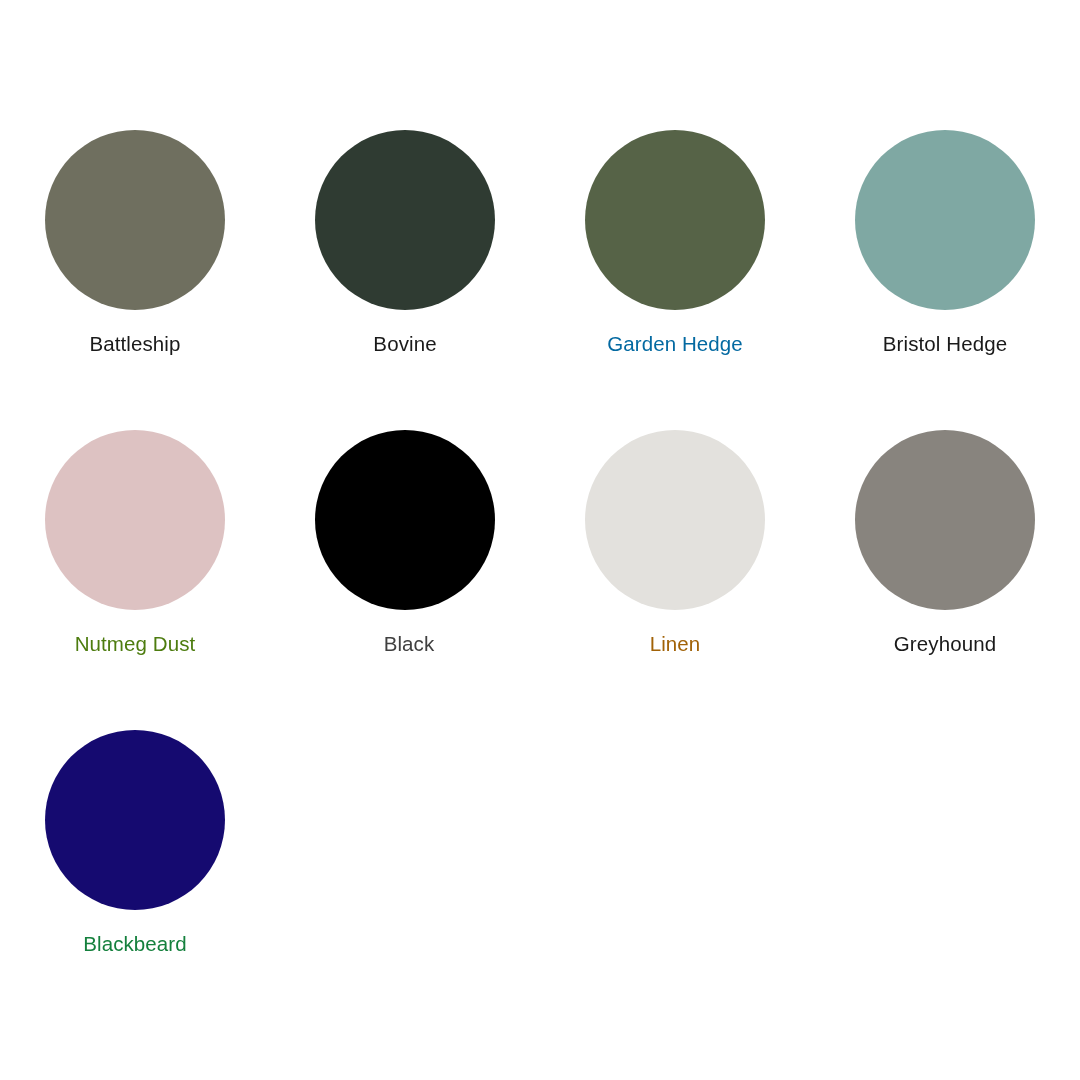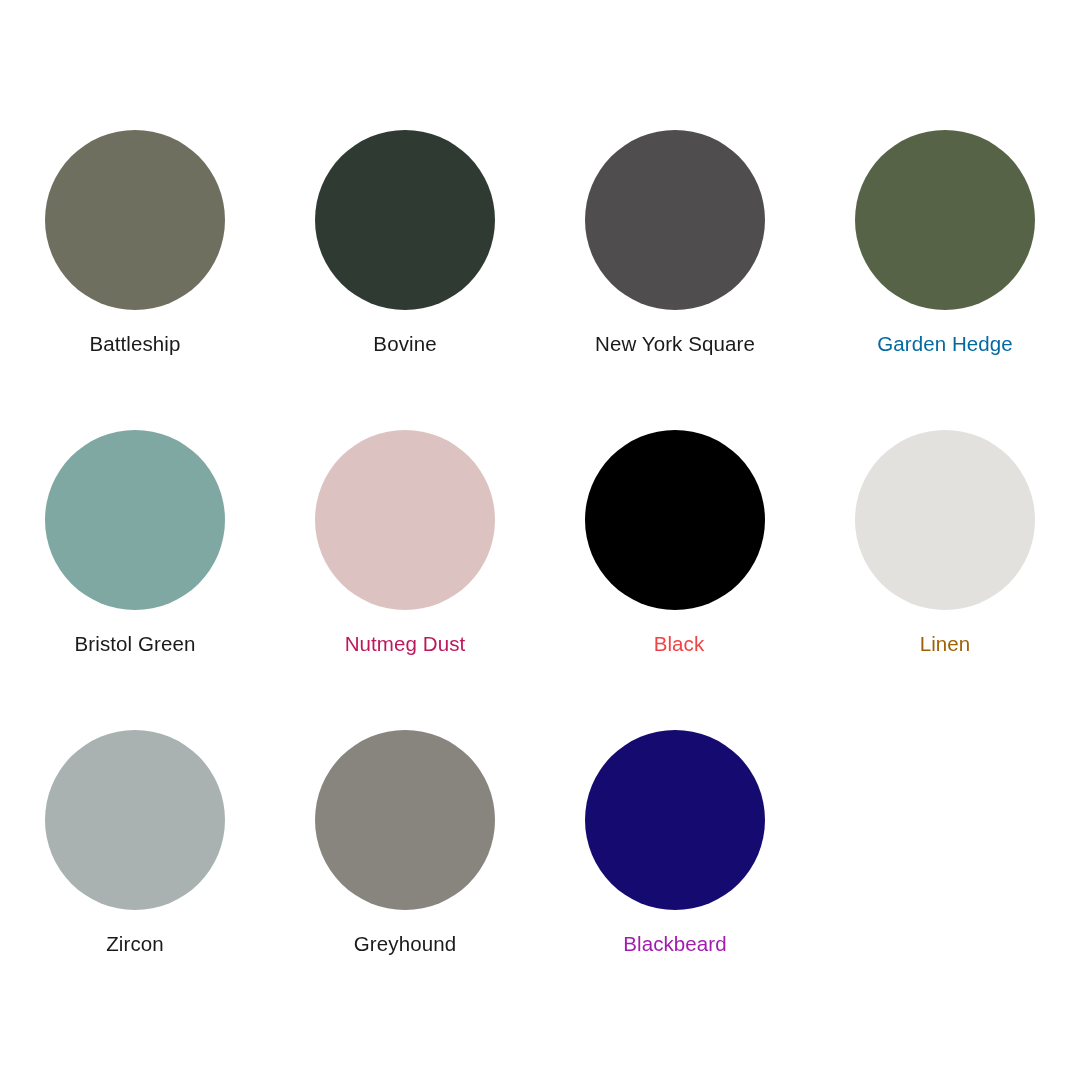--- a/index.html
+++ b/index.html
@@ -81,50 +81,42 @@
 
     <div class="swatch-cell">
         <div class="swatch-disc" title="#6F6F5F" style="background: rgb(111, 111, 95);"></div>
         <div class="swatch-label" style="color: rgb(26, 26, 26);">Battleship</div>
       </div>
       <div class="swatch-cell">
         <div class="swatch-disc" title="#2F3B32" style="background: rgb(47, 59, 50);"></div>
         <div class="swatch-label" style="color: rgb(26, 26, 26);">Bovine</div>
       </div>
       <div class="swatch-cell">
-        <div class="swatch-disc" title="#4F4D4E" style="background: rgb(79, 77, 78);"></div>
-        <div class="swatch-label" style="color: rgb(26, 26, 26);">New York Square</div>
-      </div>
-      <div class="swatch-cell">
         <div class="swatch-disc" title="#566347" style="background: rgb(86, 99, 71);"></div>
         <div class="swatch-label" style="color: #0369a1;">Garden Hedge</div>
       </div>
       <div class="swatch-cell">
         <div class="swatch-disc" title="#7FA8A3" style="background: rgb(127, 168, 163);"></div>
-        <div class="swatch-label" style="color: rgb(26, 26, 26);">Bristol Green</div>
+        <div class="swatch-label" style="color: rgb(26, 26, 26);">Bristol Hedge</div>
       </div>
       <div class="swatch-cell">
         <div class="swatch-disc" title="#DDC2C2" style="background: rgb(221, 194, 194);"></div>
-        <div class="swatch-label" style="color: #be185d;">Nutmeg Dust</div>
+        <div class="swatch-label" style="color: #4d7c0f;">Nutmeg Dust</div>
       </div>
       <div class="swatch-cell">
         <div class="swatch-disc" title="#000000" style="background: rgb(0, 0, 0);"></div>
-        <div class="swatch-label" style="color: #ef4444; margin-left: 8px;">Black</div>
+        <div class="swatch-label" style="color: #404040; margin-left: 8px;">Black</div>
       </div>
       <div class="swatch-cell">
         <div class="swatch-disc" title="#E3E1DD" style="background: rgb(227, 225, 221);"></div>
         <div class="swatch-label" style="color: #a16207;">Linen</div>
-      </div>
-      <div class="swatch-cell">
-        <div class="swatch-disc" title="#A9B2B1" style="background: rgb(169, 178, 177);"></div>
-        <div class="swatch-label" style="color: rgb(26, 26, 26);">Zircon</div>
       </div>
       <div class="swatch-cell">
         <div class="swatch-disc" title="#88847E" style="background: rgb(136, 132, 126);"></div>
         <div class="swatch-label" style="color: rgb(26, 26, 26); text-align: center;">Greyhound</div>
       </div>
       <div class="swatch-cell">
         <div class="swatch-disc" title="#150A70" style="background: rgb(21, 10, 112);"></div>
-        <div class="swatch-label" style="color: #a21caf;">Blackbeard</div>
+        <div class="swatch-label" style="color: #15803d;">Blackbeard</div>
       </div>
       <div class="grid-spacer"></div>
   </div>
 </div>
 
 </body></html>

